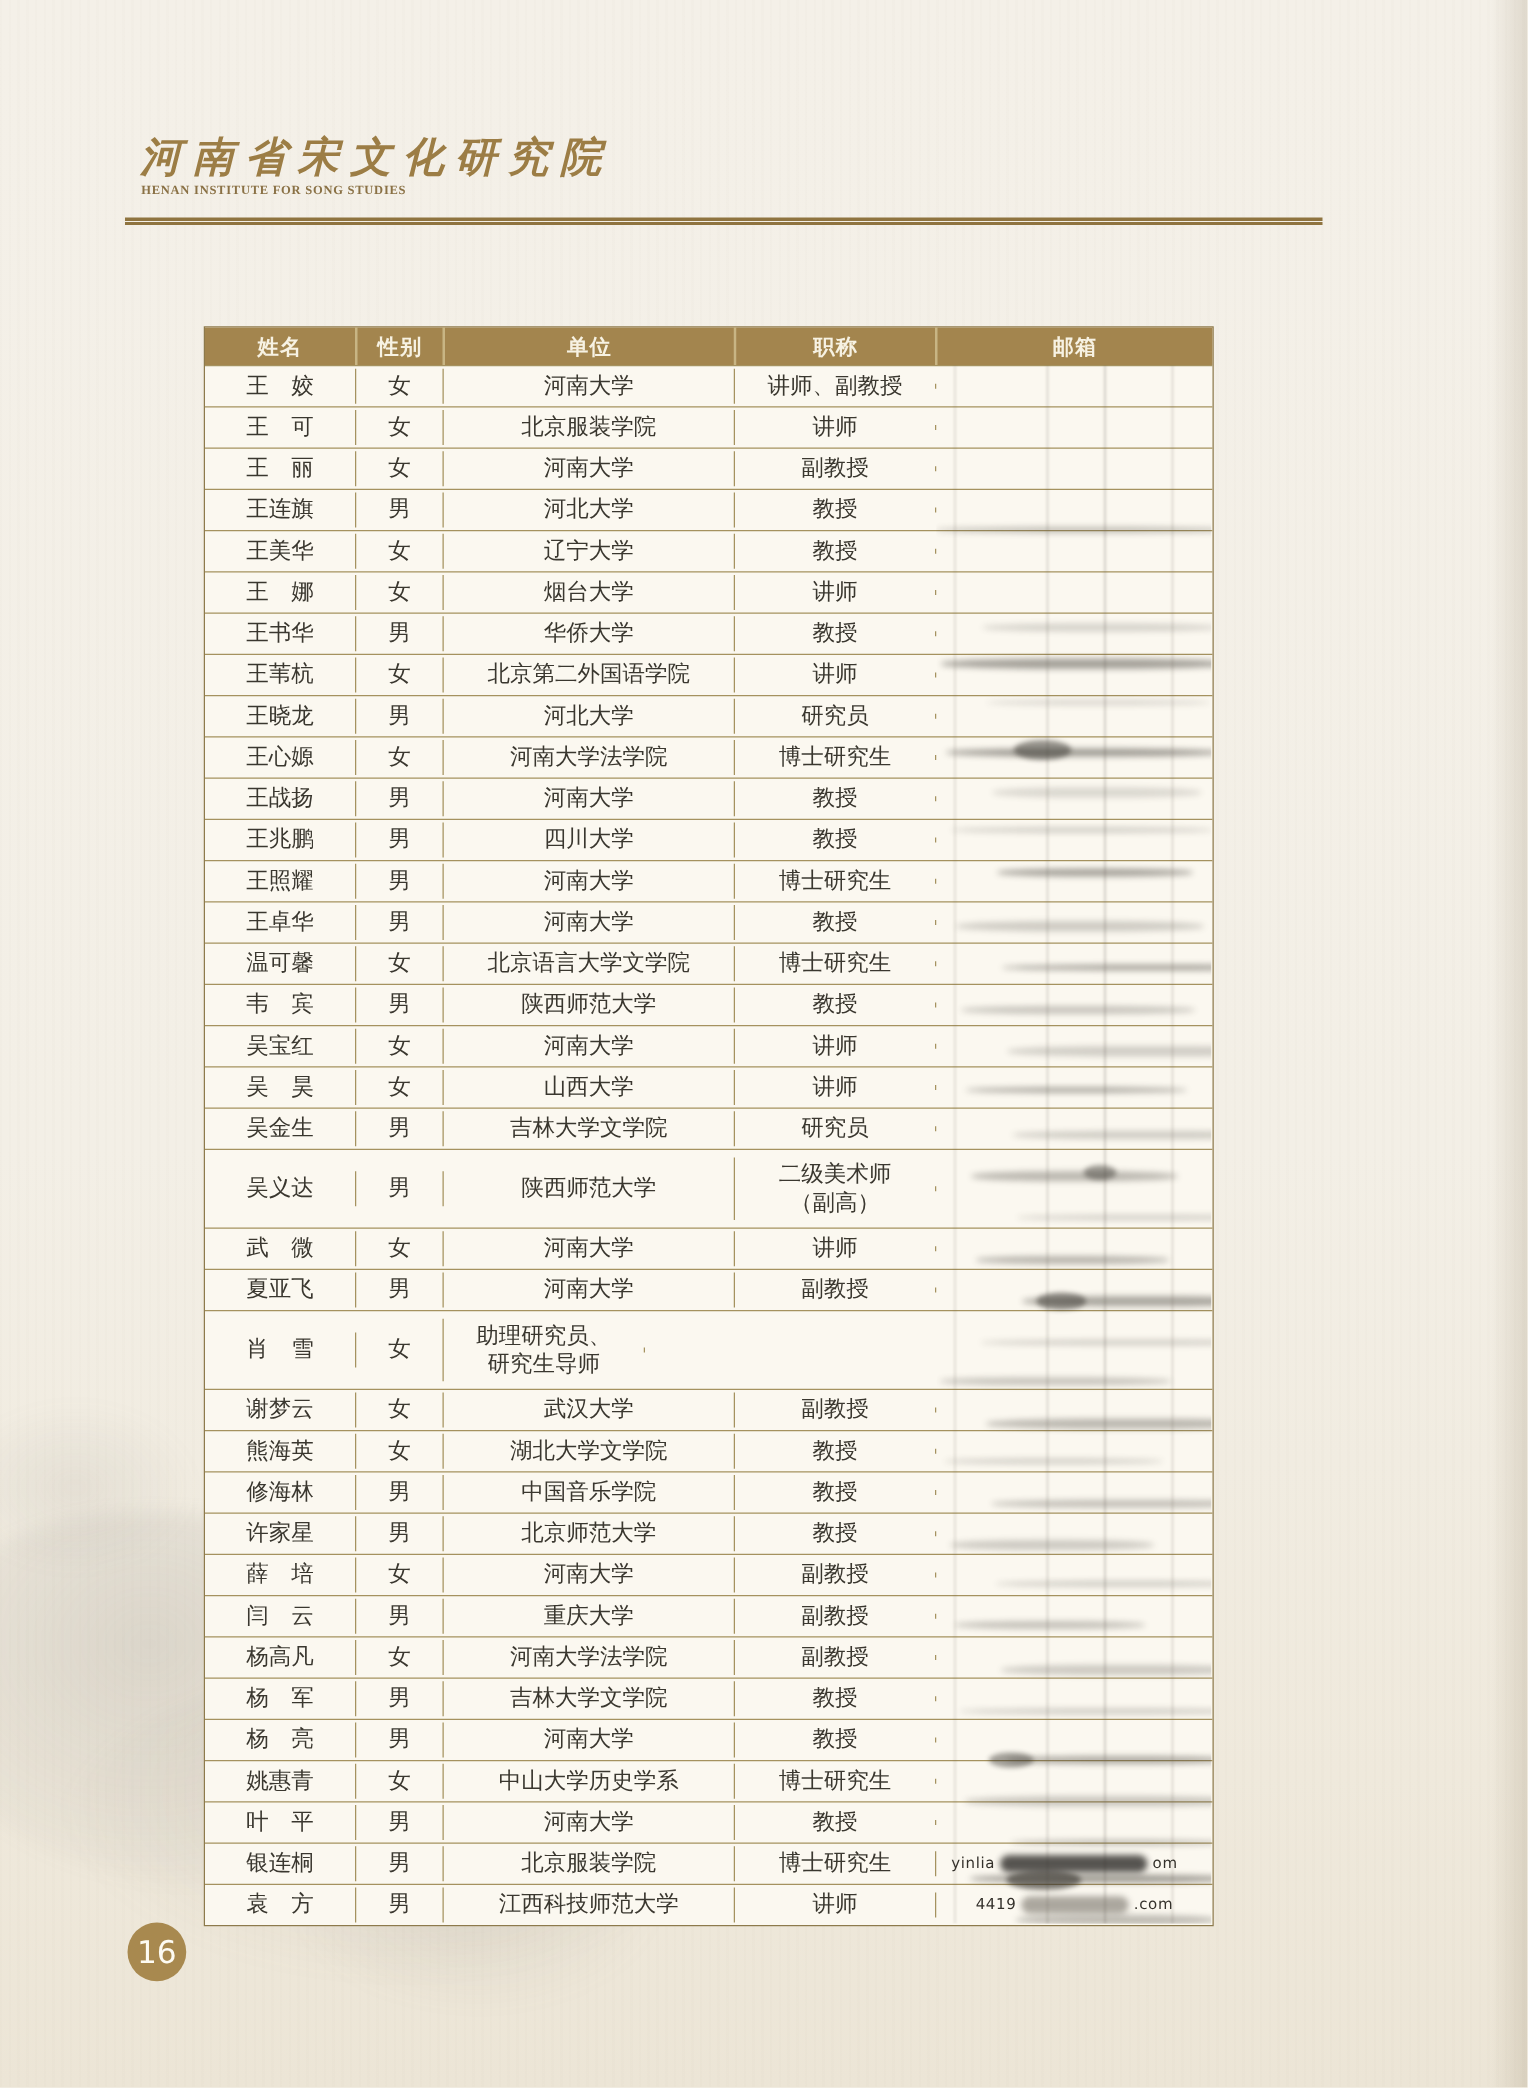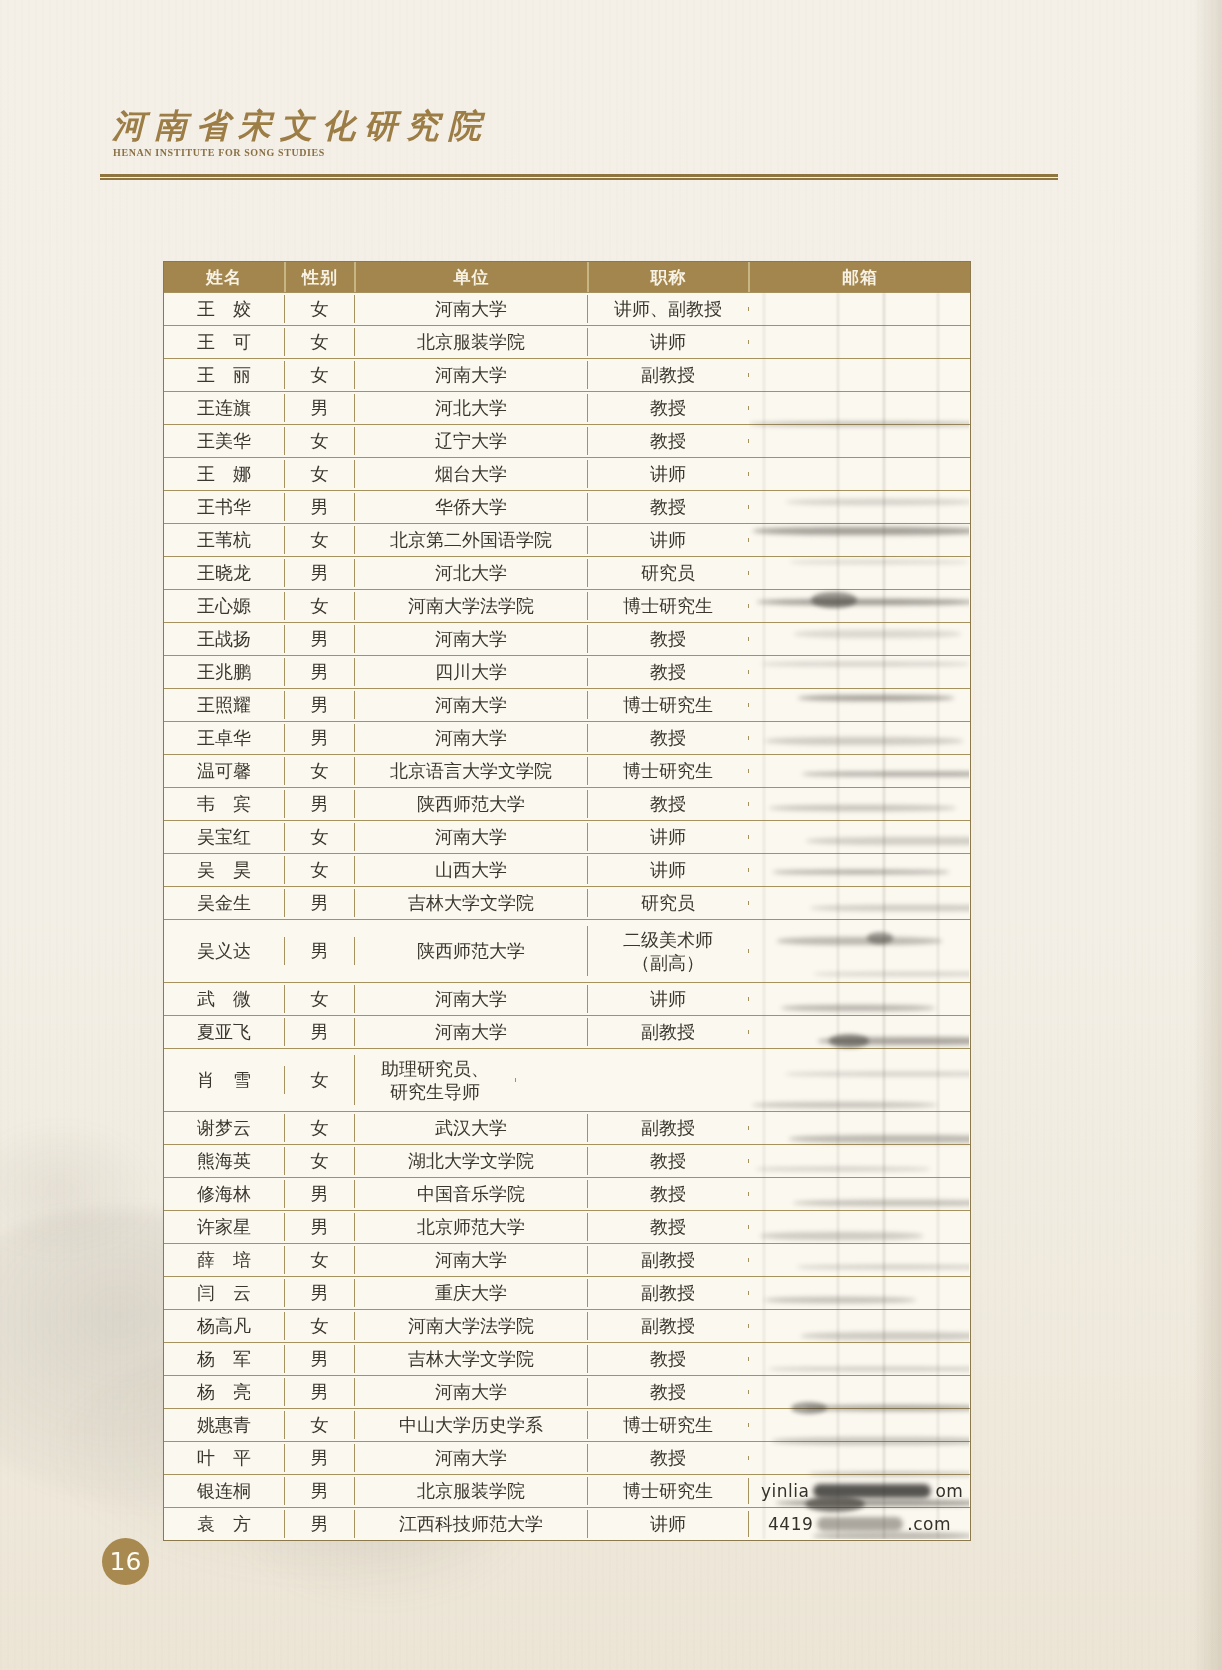--- a/index.html
+++ b/index.html
@@ -68,21 +68,21 @@
     border-left:1px solid #a5925f;font-size:18px;color:#3a372f;text-align:center;
     line-height:1.3;padding:2px 4px;
   }
   .cell:first-child{border-left:none;}
   .c-name {flex:0 0 120px;}
   .c-gender{flex:0 0 70px;}
   .c-unit {flex:0 0 233px;}
   .c-title{flex:0 0 161px;white-space:pre-line;}
   .c-email{flex:1 1 auto;position:relative;}
   .email-line{display:flex;align-items:center;z-index:3;position:relative;
-    font-size:17px;color:#34312b;letter-spacing:0.5px;}
+    font-size:12px;color:#34312b;letter-spacing:0.5px;}
   .email-line.left{width:100%;justify-content:flex-start;padding-left:8px;box-sizing:border-box;}
   .email-smudge{display:inline-block;height:14px;border-radius:7px;filter:blur(2.5px);margin:0 4px;}
   .email-smudge.dark{width:118px;background:#2e2c29;opacity:.8;}
   .email-smudge.mid {width:86px;background:#6a655c;opacity:.55;}
   
   .smudge-layer{
     position:absolute;left:585px;top:30px;right:1px;bottom:1px;
     overflow:hidden;pointer-events:none;z-index:2;
   }
   .streak{position:absolute;background:#4a463f;border-radius:45%;filter:blur(2.5px);}

